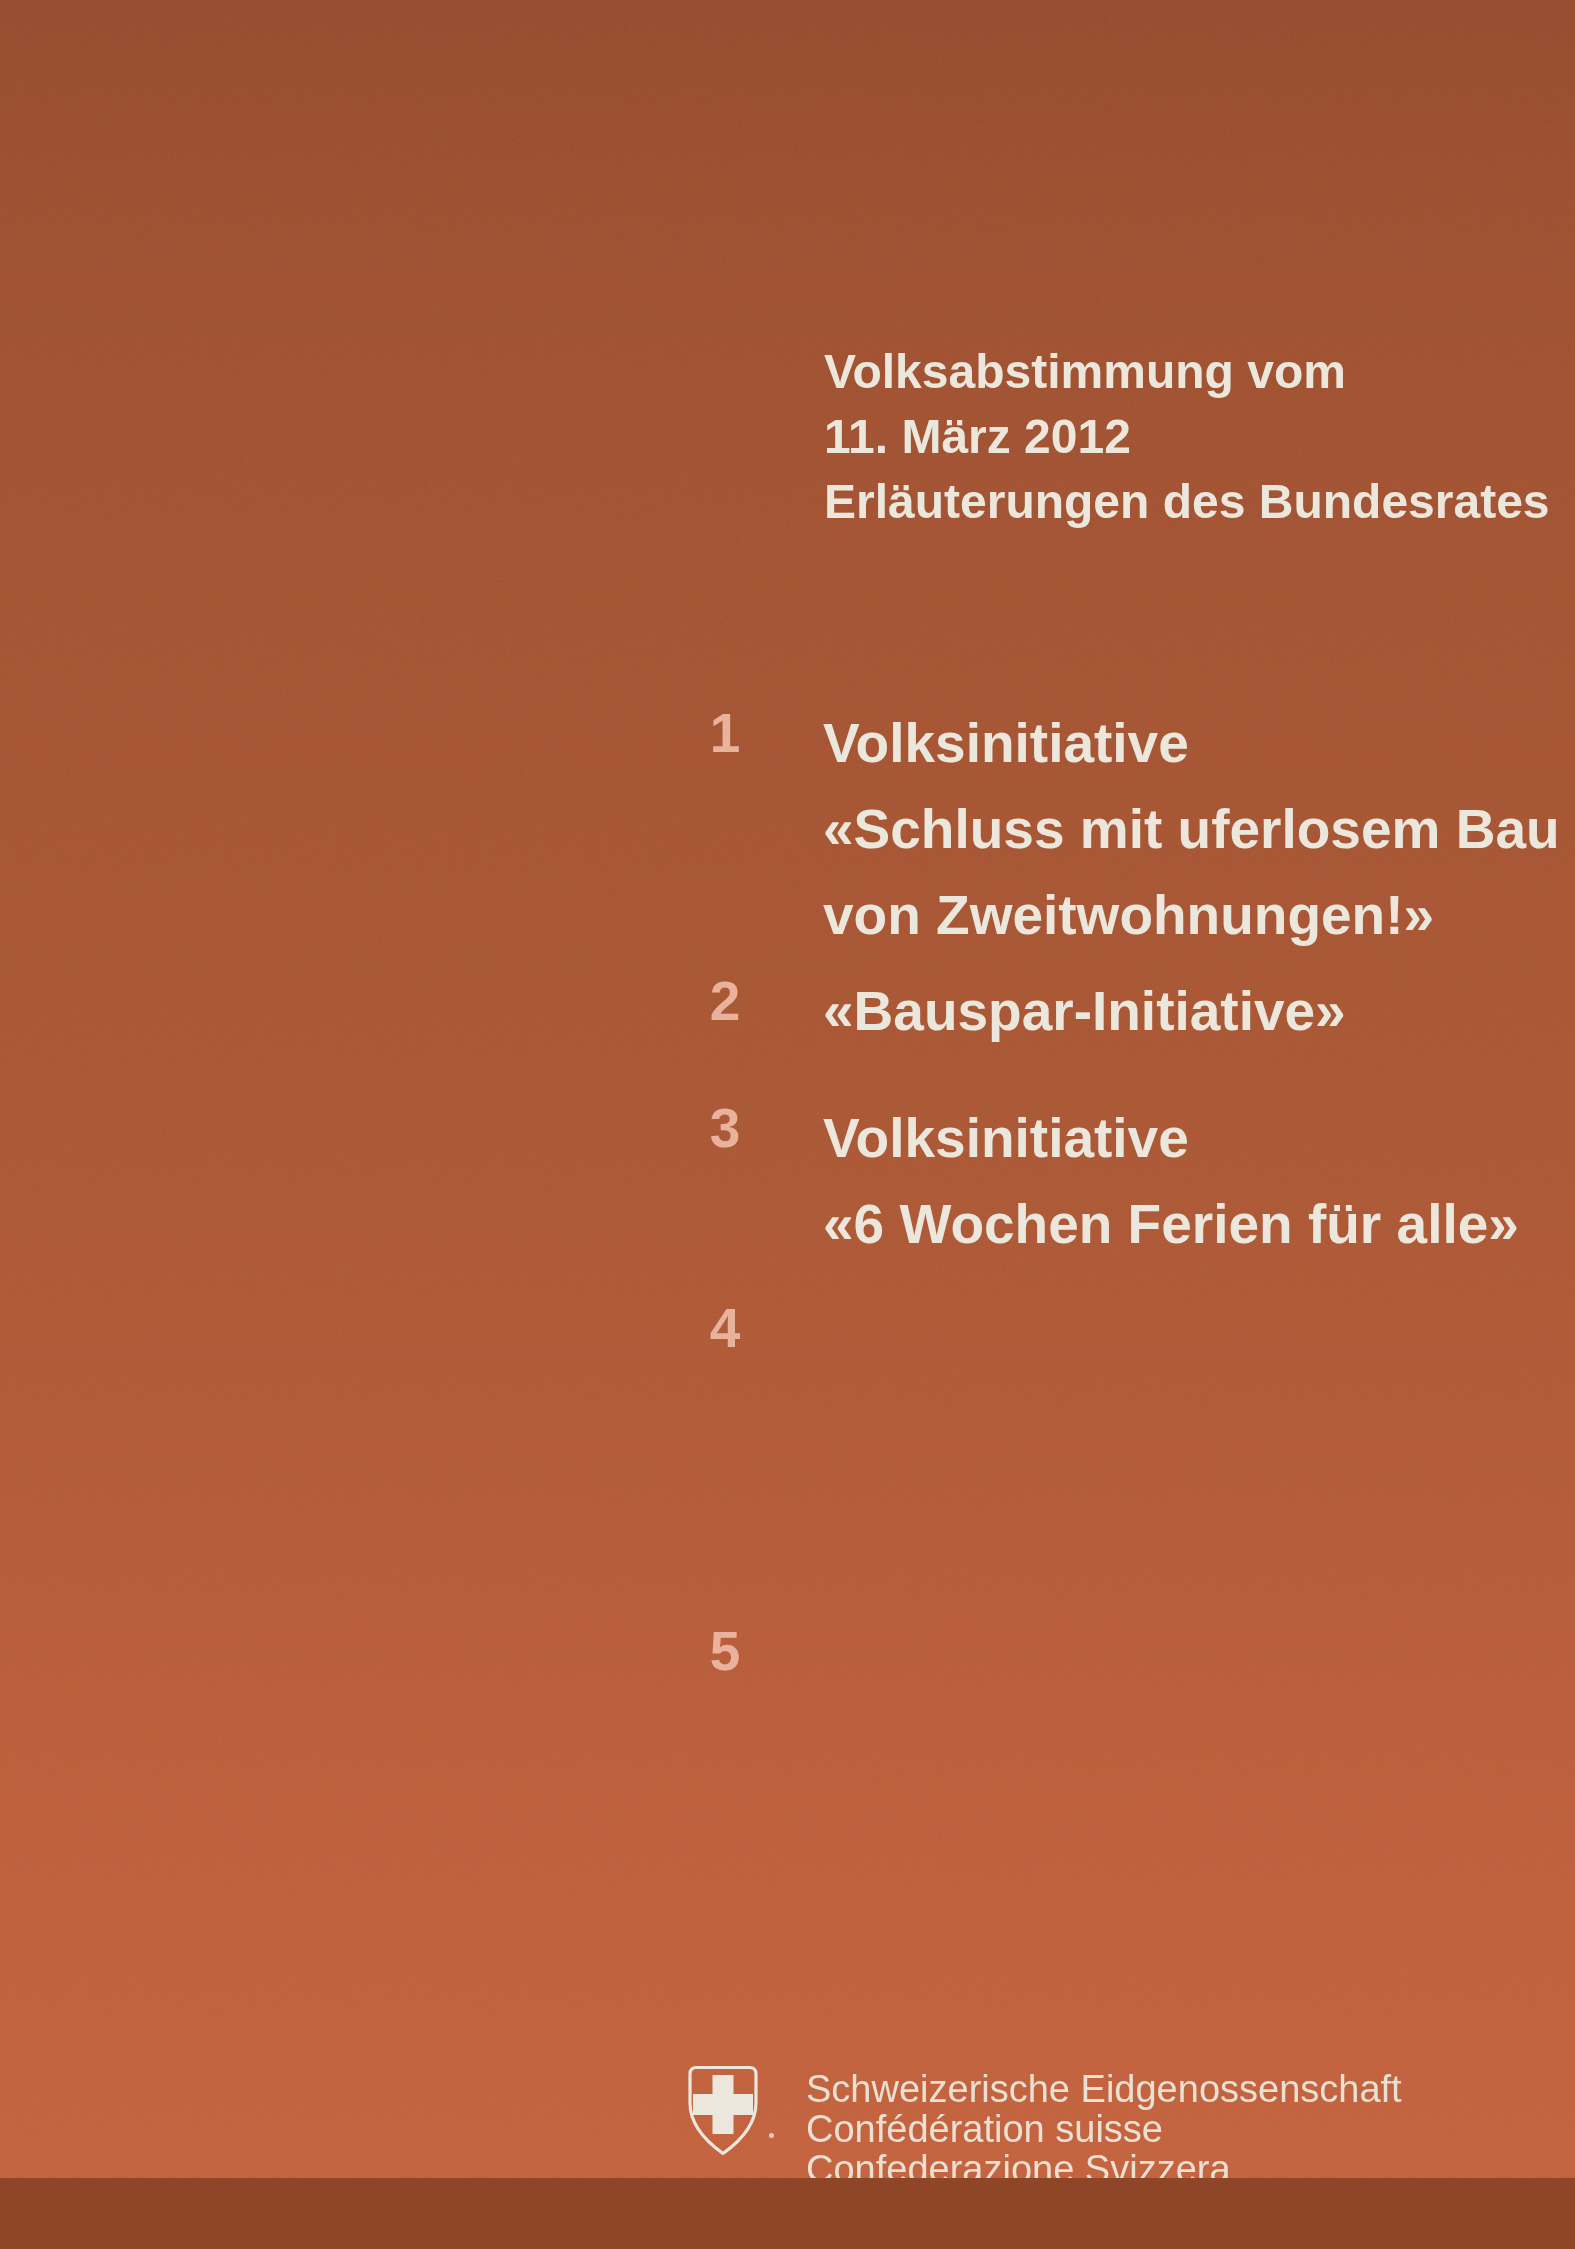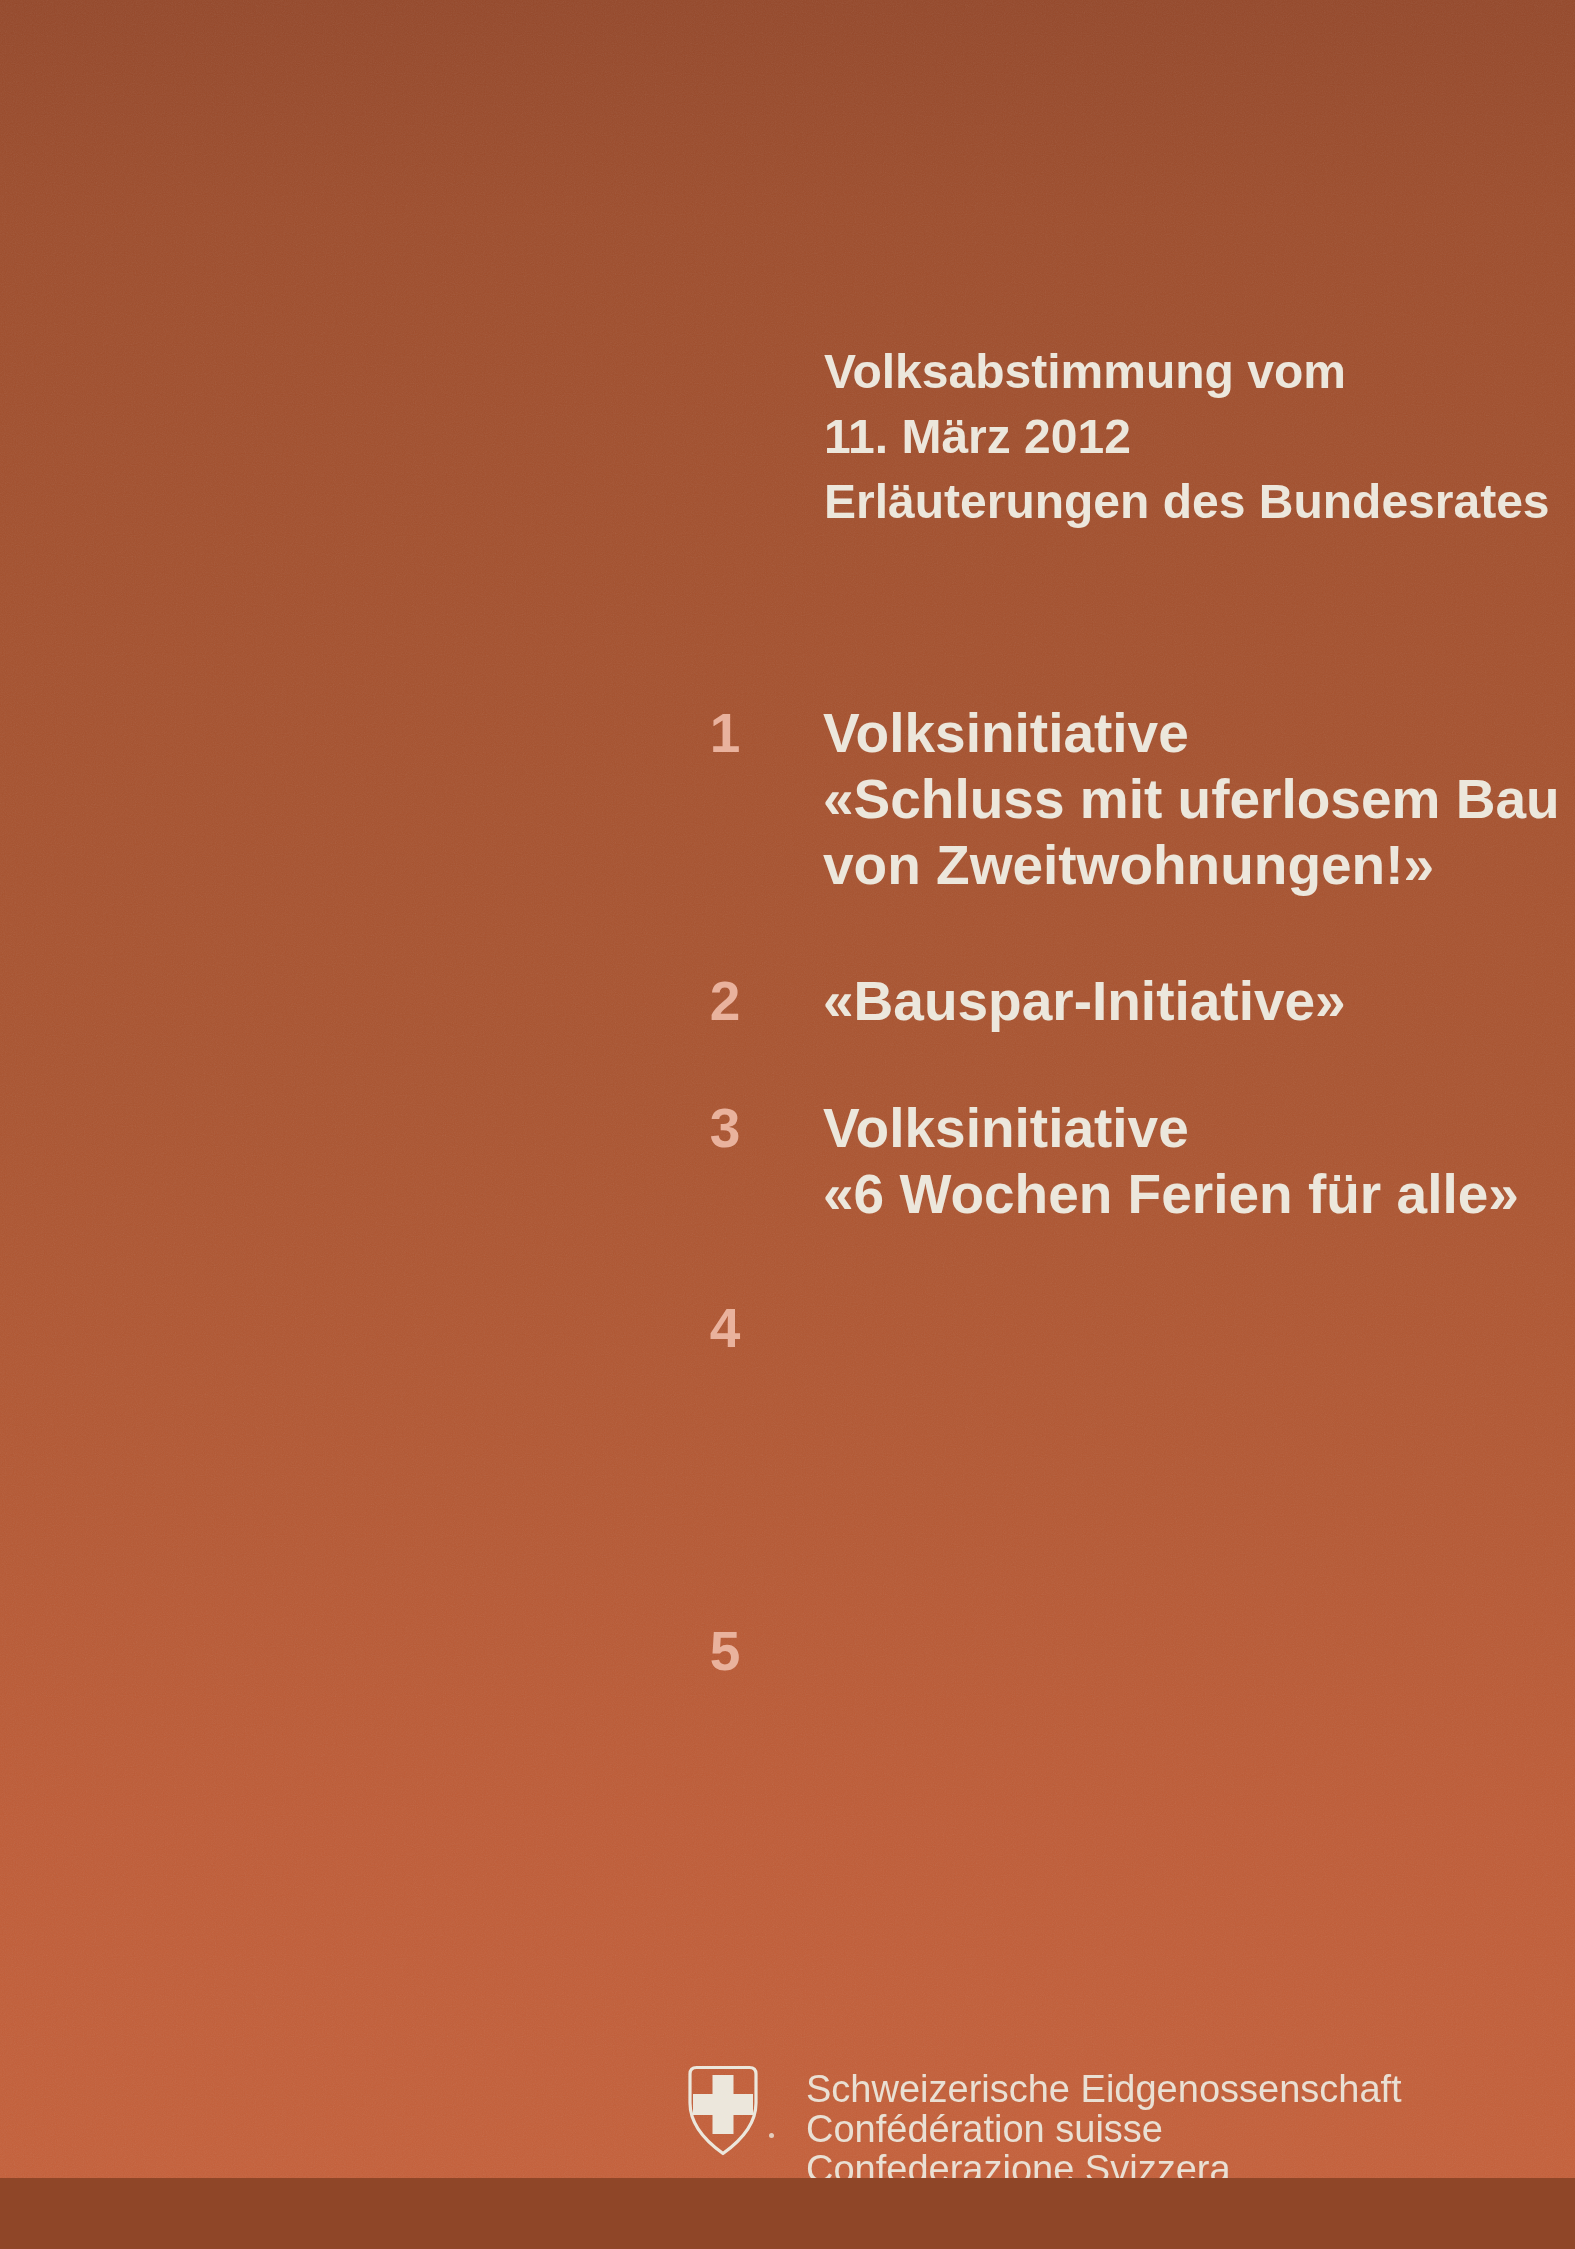--- a/index.html
+++ b/index.html
@@ -51,21 +51,21 @@
     flex: 0 0 70px;
     text-align: center;
     font-size: 55px;
     line-height: 66px;
     font-weight: bold;
     color: #e9b29d;
   }
   .item-title {
     margin-left: 63px;
     font-size: 55px;
-    line-height: 66px;
+    line-height: 86px;
     font-weight: bold;
     color: #ece7dc;
     white-space: pre-line;
   }
   #item-1 { top: 700px; }
   #item-2 { top: 968px; }
   #item-3 { top: 1095px; }
   #item-4 { top: 1295px; }
   #item-5 { top: 1618px; }
   .footer {

